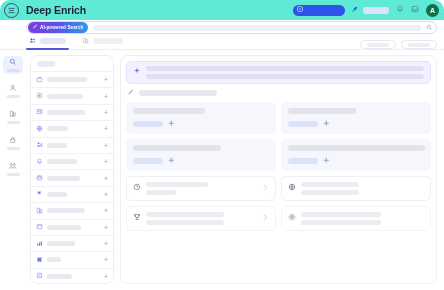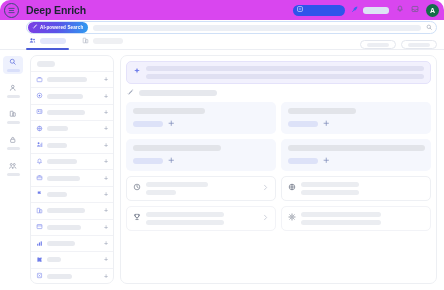--- a/index.html
+++ b/index.html
@@ -14,21 +14,21 @@
     width: 444px; height: 290px;
     background: #ffffff;
     border-radius: 10px;
     overflow: hidden;
   }
 
   
   .topbar {
     display: flex; align-items: center;
     height: 20px; padding: 0 5px 0 4px;
-    background: #d946ef;
+    background: #5eead4;
   }
   .logo-mark {
     width: 15px; height: 15px; border-radius: 50%;
     border: 1.3px solid #3b4a7a;
     display: flex; align-items: center; justify-content: center;
     color: #3b4a7a; font-size: 8px; font-weight: 700;
     flex: 0 0 auto;
   }
   .brand {
     margin-left: 7px;

